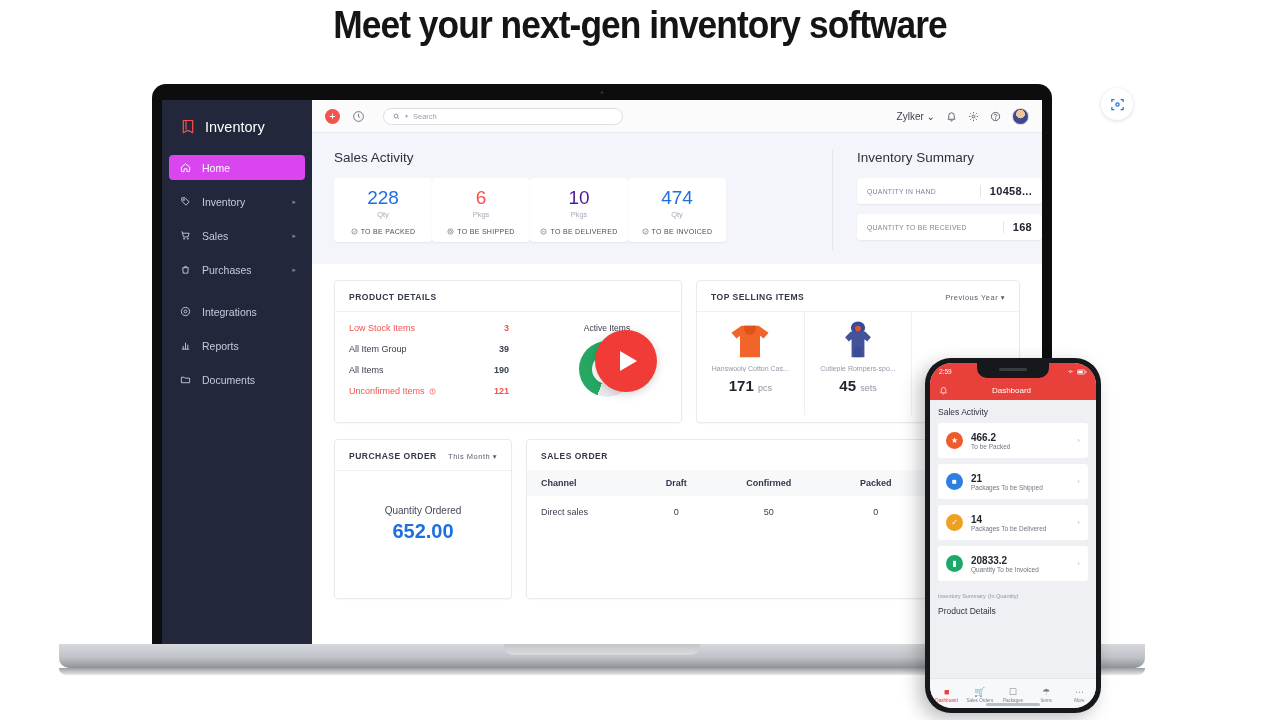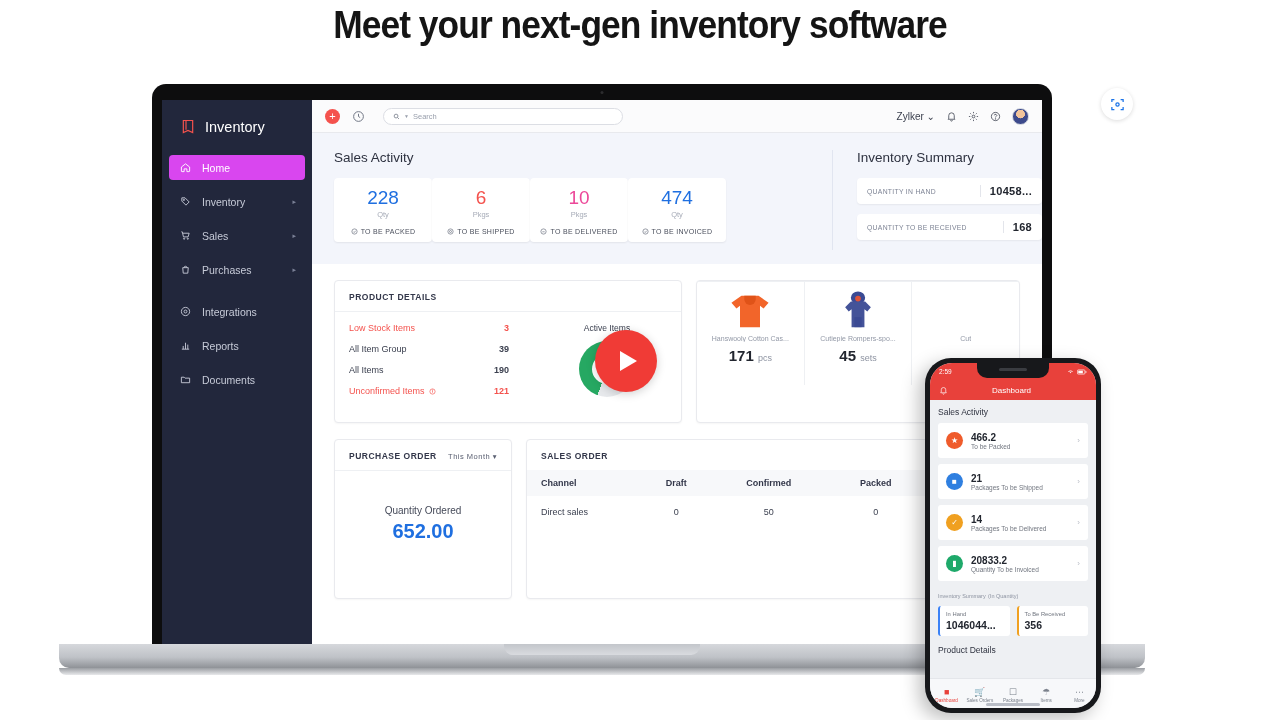--- a/index.html
+++ b/index.html
@@ -435,21 +435,21 @@
                 <div class="stat-unit">Pkgs</div>
                 <div class="stat-label">
                   <svg width="7" height="7" viewBox="0 0 24 24" fill="none" stroke="#6e7483" stroke-width="2.4">
                       <circle cx="12" cy="12" r="9"></circle>
                       <circle cx="12" cy="12" r="3.4"></circle>
                     </svg>
                   <span>TO BE SHIPPED</span>
                 </div>
               </div>
               <div class="stat-card">
-                <div class="stat-num" style="color:#ec4899">10</div>
+                <div class="stat-num" style="color:#4c1d95">10</div>
                 <div class="stat-unit">Pkgs</div>
                 <div class="stat-label">
                   <svg width="7" height="7" viewBox="0 0 24 24" fill="none" stroke="#6e7483" stroke-width="2.4">
                       <circle cx="12" cy="12" r="9"></circle>
                       <path d="M8 13h8"></path>
                     </svg>
                   <span>TO BE DELIVERED</span>
                 </div>
               </div>
               <div class="stat-card">
@@ -509,20 +509,24 @@
               <div class="pd-chart">
                 <div class="pd-chart-label">Active Items</div>
                 <div class="donut">
                   <div class="donut-hole">71%</div>
                 </div>
               </div>
             </div>
           </div>
 
           <div class="card top-selling">
+            <div class="card-head">
+              <span>TOP SELLING ITEMS</span>
+              <span class="picker">Previous Year ▾</span>
+            </div>
             <div class="ts-body">
               <div class="ts-item">
                 <svg width="46" height="40" viewBox="0 0 64 56">
                   <path d="M20 8h24l14 10-7 8-5-4v30H18V22l-5 4-7-8z" fill="#f2652a"></path>
                   <path d="M24 8h16v5a8 8 0 01-16 0z" fill="#e05318"></path>
                 </svg>
                 <div class="ts-name">Hanswooly Cotton Cas...</div>
                 <div class="ts-qty"><span style="font-size:15px;font-weight:bold;color:#22262f">171</span> <span>pcs</span></div>
               </div>
               <div class="ts-item">
@@ -655,30 +659,20 @@
           <div class="ph-sub">Quantity To be Invoiced</div>
         </div>
         <span class="ph-arrow">›</span>
       </div>
 
       <div class="ph-section-title" style="margin-top:9px">
         <span>Inventory Summary</span>
         <span>(In Quantity)</span>
       </div>
 
-      <div class="inv-pair">
-        <div class="inv-mini">
-          <div class="lbl">In Hand</div>
-          <div class="v">1046044...</div>
-        </div>
-        <div class="inv-mini orange">
-          <div class="lbl">To Be Received</div>
-          <div class="v">356</div>
-        </div>
-      </div>
 
       <div class="ph-section-title">Product Details</div>
     </div>
 
     <div class="phone-nav">
       <div class="nav-cell active">
         <span class="g">■</span>
         <span>Dashboard</span>
       </div>
       <div class="nav-cell">

